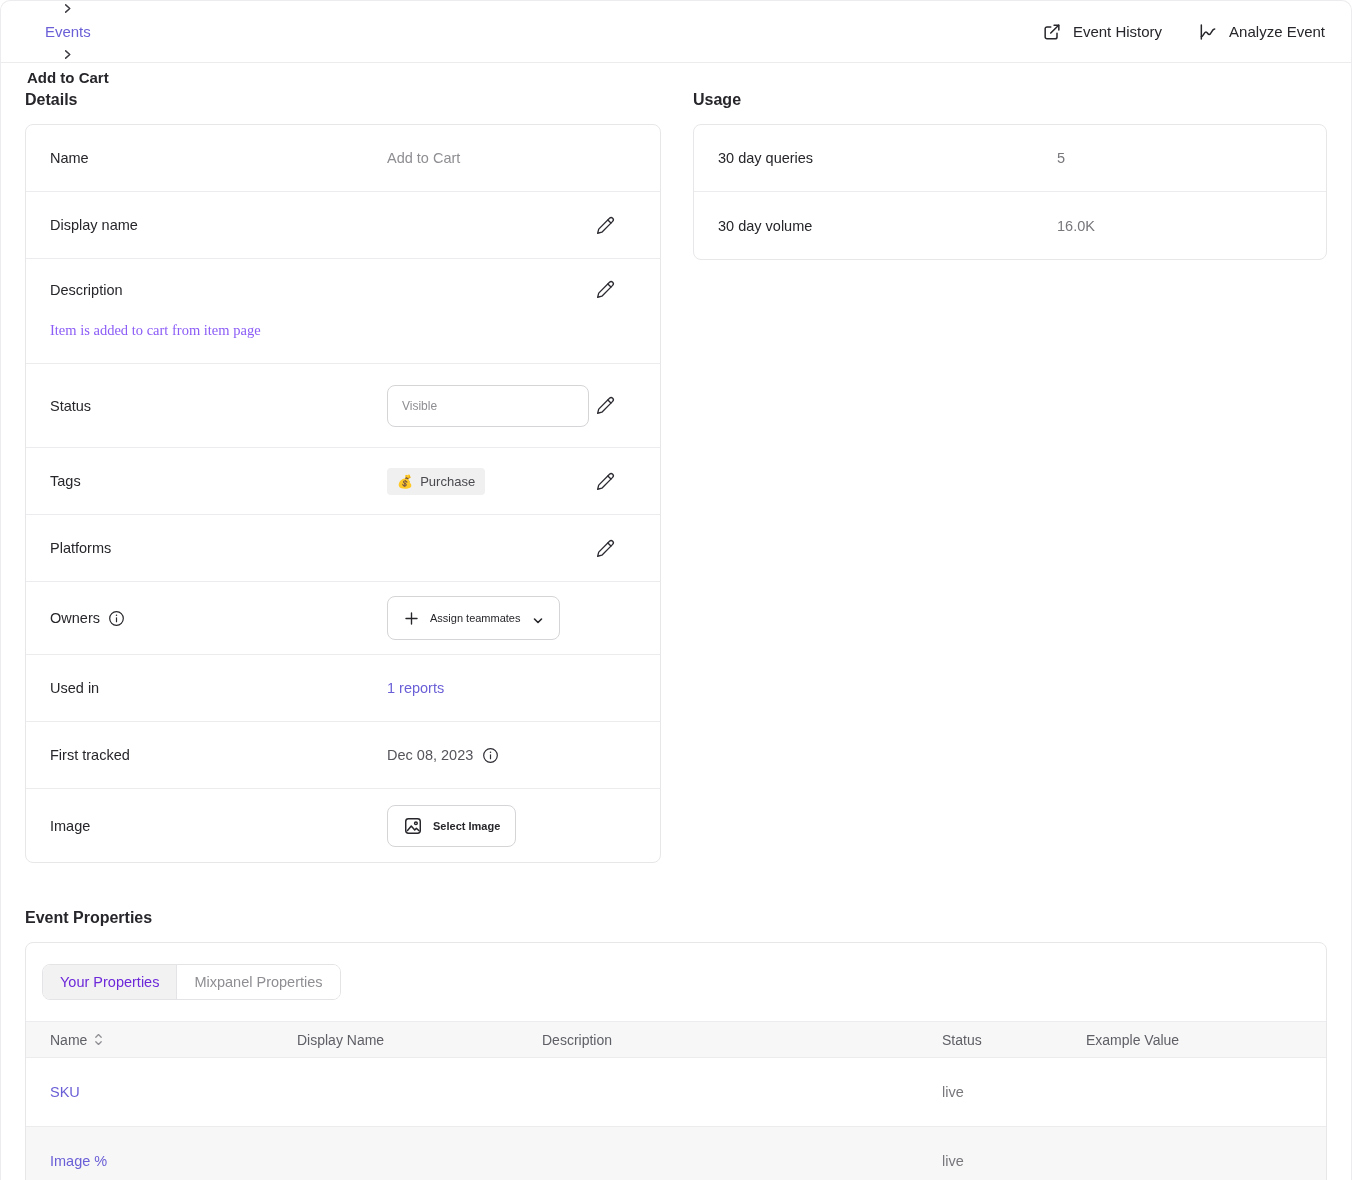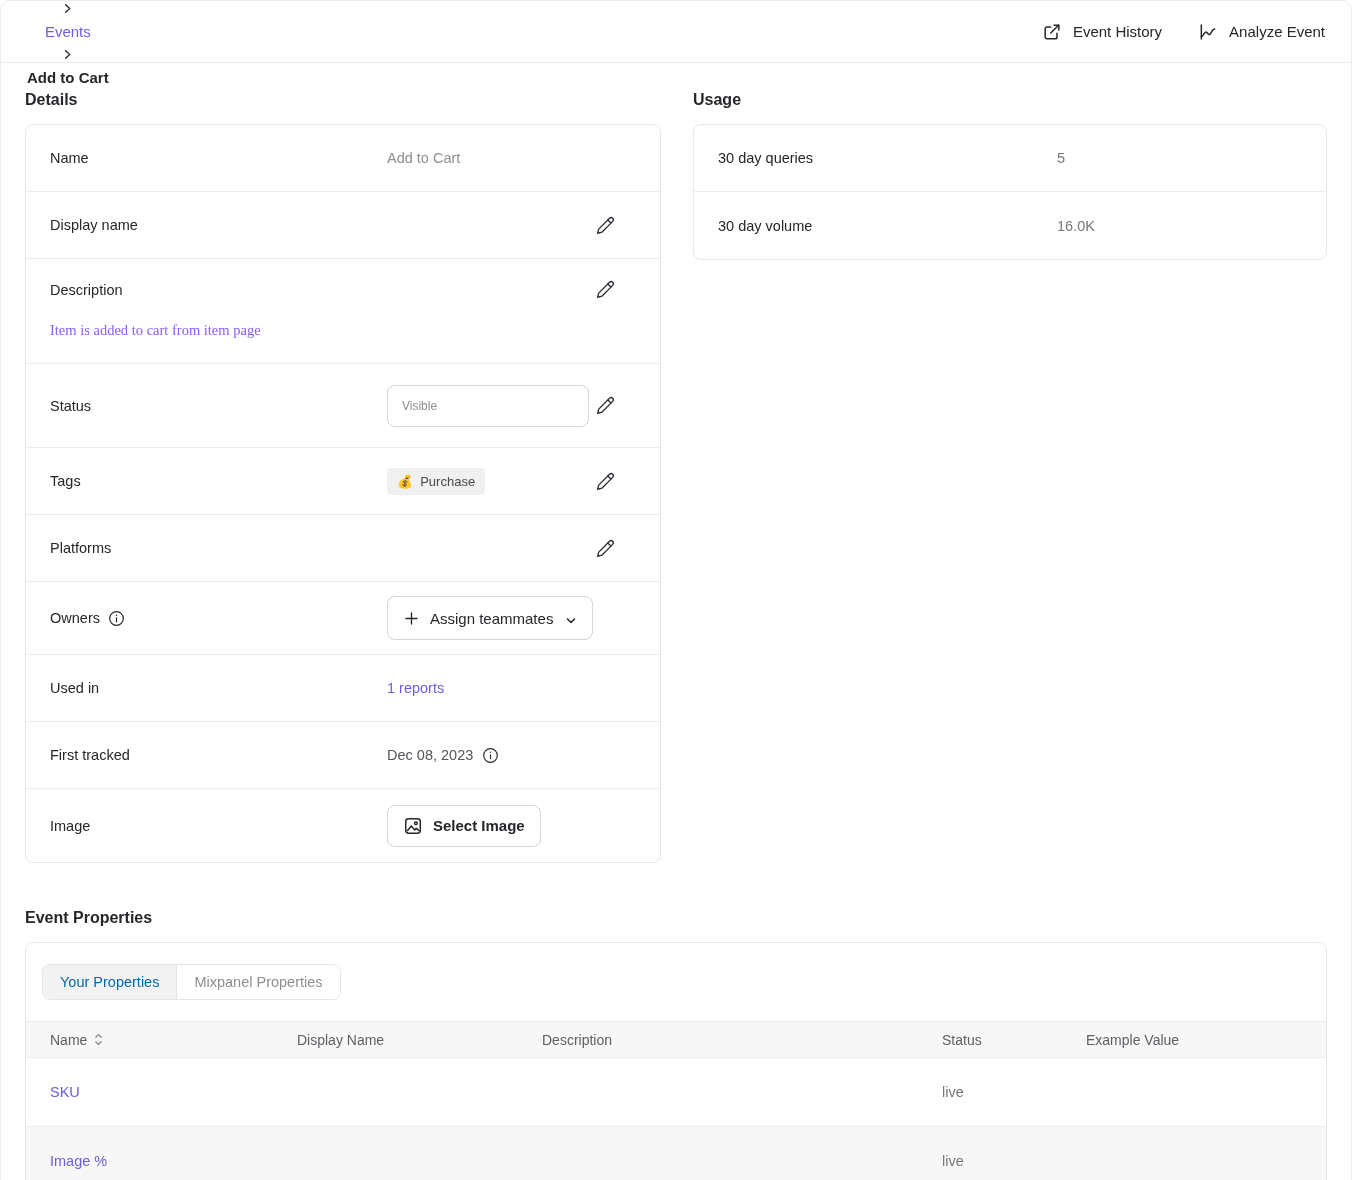--- a/index.html
+++ b/index.html
@@ -41,21 +41,21 @@
   .row-description { display:block; padding-top:20px; padding-bottom:24px; }
   .desc-head { display:flex; align-items:center; }
   .desc-head .detail-label { width:auto; }
   .desc-text { margin-top:22px; font-size:14.5px; color:#8b5cf6;font-family:Liberation Serif, serif; }
 
   .status-input { width:202px; height:42px; border:1px solid #d5d5d8; border-radius:8px; padding:0 14px; font-size:12px; font-family:inherit; color:#26262b; outline:none; }
   .status-input::placeholder { color:#8e8e93; }
 
   .tag-chip { display:inline-flex; align-items:center; gap:7px; background:#f0f0f1; border-radius:4px; padding:6px 10px; font-size:13px; color:#4a4a4f; }
 
-  .outline-btn { display:inline-flex; align-items:center; gap:10px; border:1px solid #d5d5d8; border-radius:8px; background:#fff; height:44px; padding:18px 15px; font-size:15px; font-weight:500; color:#26262b; cursor:pointer; font-family:inherit; }
+  .outline-btn { display:inline-flex; align-items:center; gap:10px; border:1px solid #d5d5d8; border-radius:8px; background:#fff; height:44px; padding:18px 15px; font-size:11px; font-weight:500; color:#26262b; cursor:pointer; font-family:inherit; }
   .outline-btn svg { width:17px; height:17px; }
   .outline-btn .chev { width:12px; height:12px; margin-left:2px; }
   .select-image-btn { height:42px; font-weight:600; }
   .select-image-btn svg { width:20px; height:20px; }
 
   .link { color:#6a5fd6; text-decoration:none; font-size:14.5px; cursor:pointer;text-align:center; }
 
   .value-with-icon { display:flex; align-items:center; gap:9px; color:#55555b; }
   .value-with-icon .info { color:#2c2c33; }
   .info-icon svg { width:17px; height:17px; display:block; }
@@ -65,21 +65,21 @@
   .usage-row:last-child { border-bottom:none; }
   .usage-label { width:339px; flex-shrink:0; font-size:14.5px; font-weight:500; color:#26262b; }
   .usage-value { font-size:14.5px; color:#77777c; }
 
   
   .props-section { margin-top:46px; }
   .props-card { border:1px solid #e7e7e9; border-radius:8px; overflow:hidden; }
   .tabs-wrap { padding:21px 16px; }
   .tab-group { display:inline-flex; border:1px solid #e4e4e6; border-radius:8px; overflow:hidden; }
   .tab { height:34px; display:flex; align-items:center; padding:0 17px; font-size:14.5px; cursor:pointer; background:#fff; color:#8e8e93; border:none; font-family:inherit; }
-  .tab.active { background:#f2f2f3; color:#0369a1; font-weight:500; }
+  .tab.active { background:#f2f2f3; color:#6d28d9; font-weight:500; }
   .tab + .tab { border-left:1px solid #e4e4e6; }
 
   table.props { width:100%; border-collapse:collapse; table-layout:fixed; }
   table.props col.c1 { width:247px; } table.props col.c2 { width:245px; }
   table.props col.c3 { width:400px; } table.props col.c4 { width:144px; }
   thead th { background:#f7f7f8; border-top:1px solid #ececee; border-bottom:1px solid #ececee; height:36px; text-align:left; padding:0 0 0 24px; font-size:14px; font-weight:500; color:#5f6066; }
   thead th .th-inner { display:flex; align-items:center; gap:7px; }
   .sort-icon { display:inline-flex; color:#8e8e93; }
   .sort-icon svg { width:9px; height:13px; }
   tbody td { height:69px; padding:0 0 0 24px; border-bottom:1px solid #ececee; font-size:14.5px; color:#77777c; }

